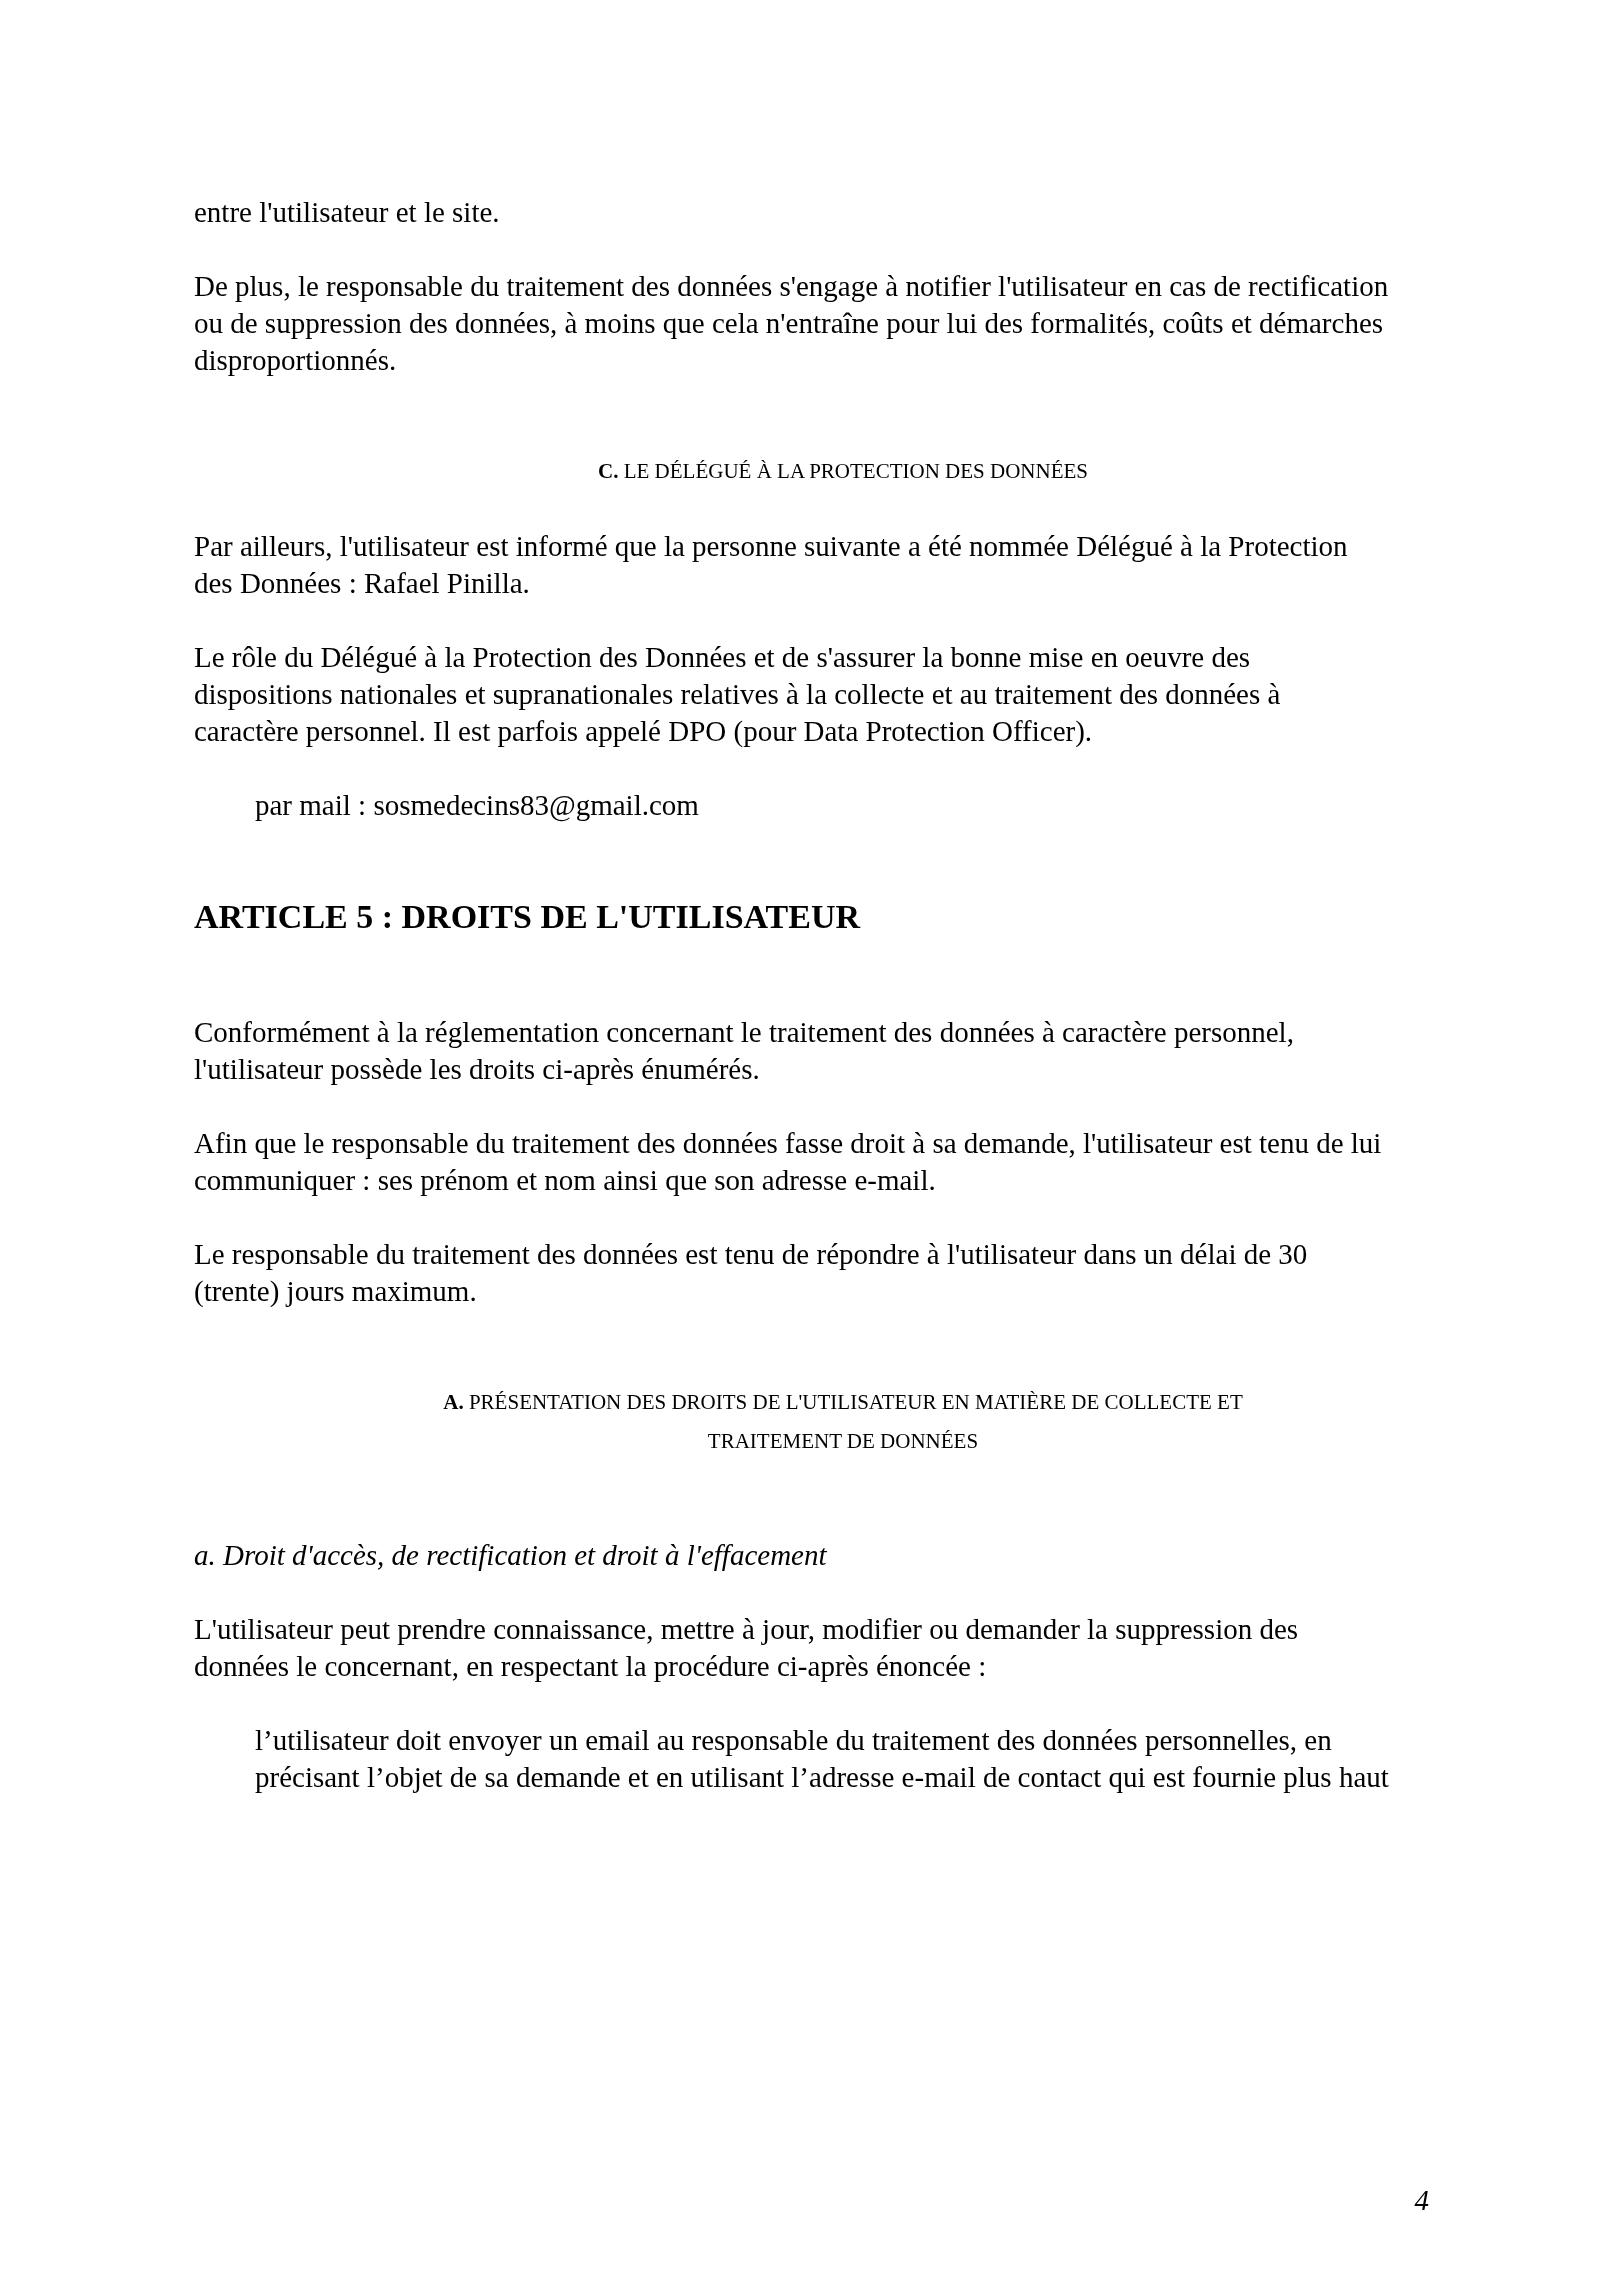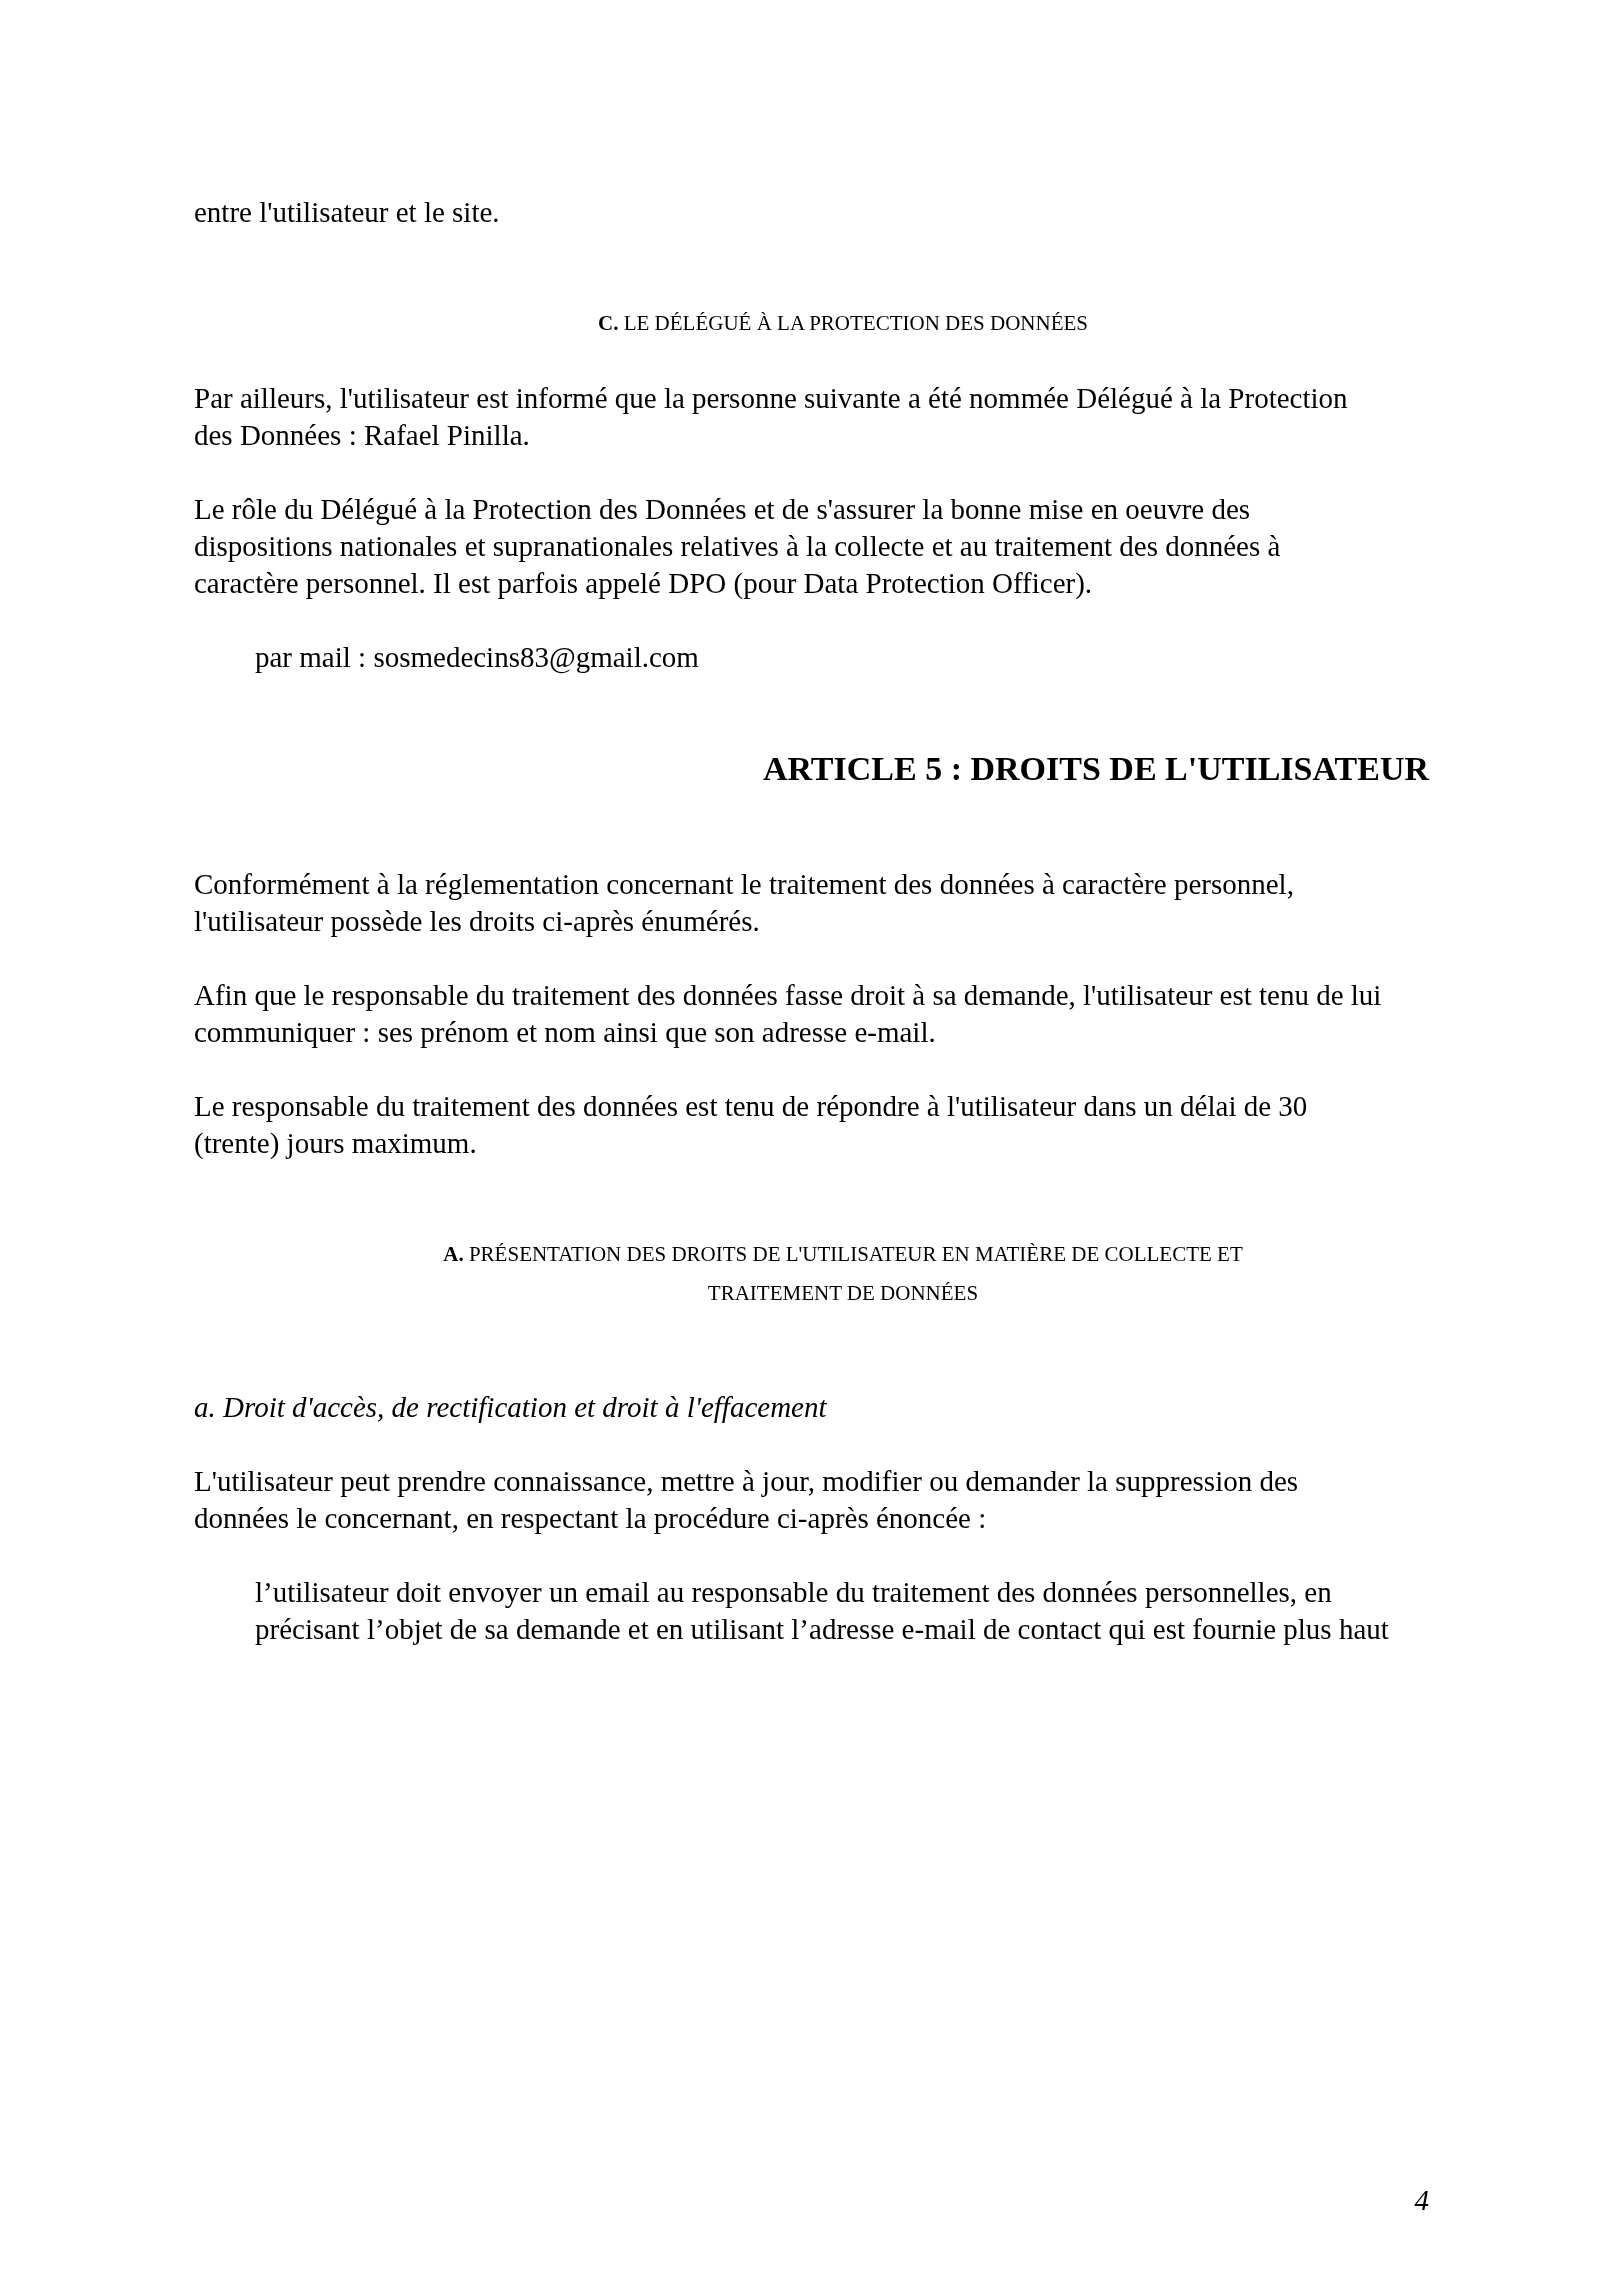--- a/index.html
+++ b/index.html
@@ -34,21 +34,21 @@
     margin: 73px 0 37px 0;
     text-align: center;
   }
   .indent {
     padding-left: 61px;
   }
   .article-title {
     font-weight: bold;
     font-size: 34px;
     line-height: 43px;
-    text-align: right;
+    text-align: left;
     margin: 71px 0 76px 0;
   }
   .subheading-italic {
     font-style: italic;
     margin-top: 76px;
   }
   .page-number {
     position: absolute;
     top: 2182px;
     right: 192px;
@@ -57,20 +57,23 @@
     line-height: 37px;
   }
 </style>
 </head>
 <body>
 
 <div class="page">
   <div class="content">
 
     <p class="para">entre l'utilisateur et le site.</p>
+    <p class="para">De plus, le responsable du traitement des données s'engage à notifier l'utilisateur en cas de rectification
+ou de suppression des données, à moins que cela n'entraîne pour lui des formalités, coûts et démarches
+disproportionnés.</p>
 
     <p class="heading-section"><span class="bold">C.</span> <span>LE DÉLÉGUÉ À LA PROTECTION DES DONNÉES</span></p>
 
     <p class="para">Par ailleurs, l'utilisateur est informé que la personne suivante a été nommée Délégué à la Protection
 des Données : Rafael Pinilla.</p>
     <p class="para">Le rôle du Délégué à la Protection des Données et de s'assurer la bonne mise en oeuvre des
 dispositions nationales et supranationales relatives à la collecte et au traitement des données à
 caractère personnel. Il est parfois appelé DPO (pour Data Protection Officer).</p>
     <p class="para indent">par mail : sosmedecins83@gmail.com</p>
 

